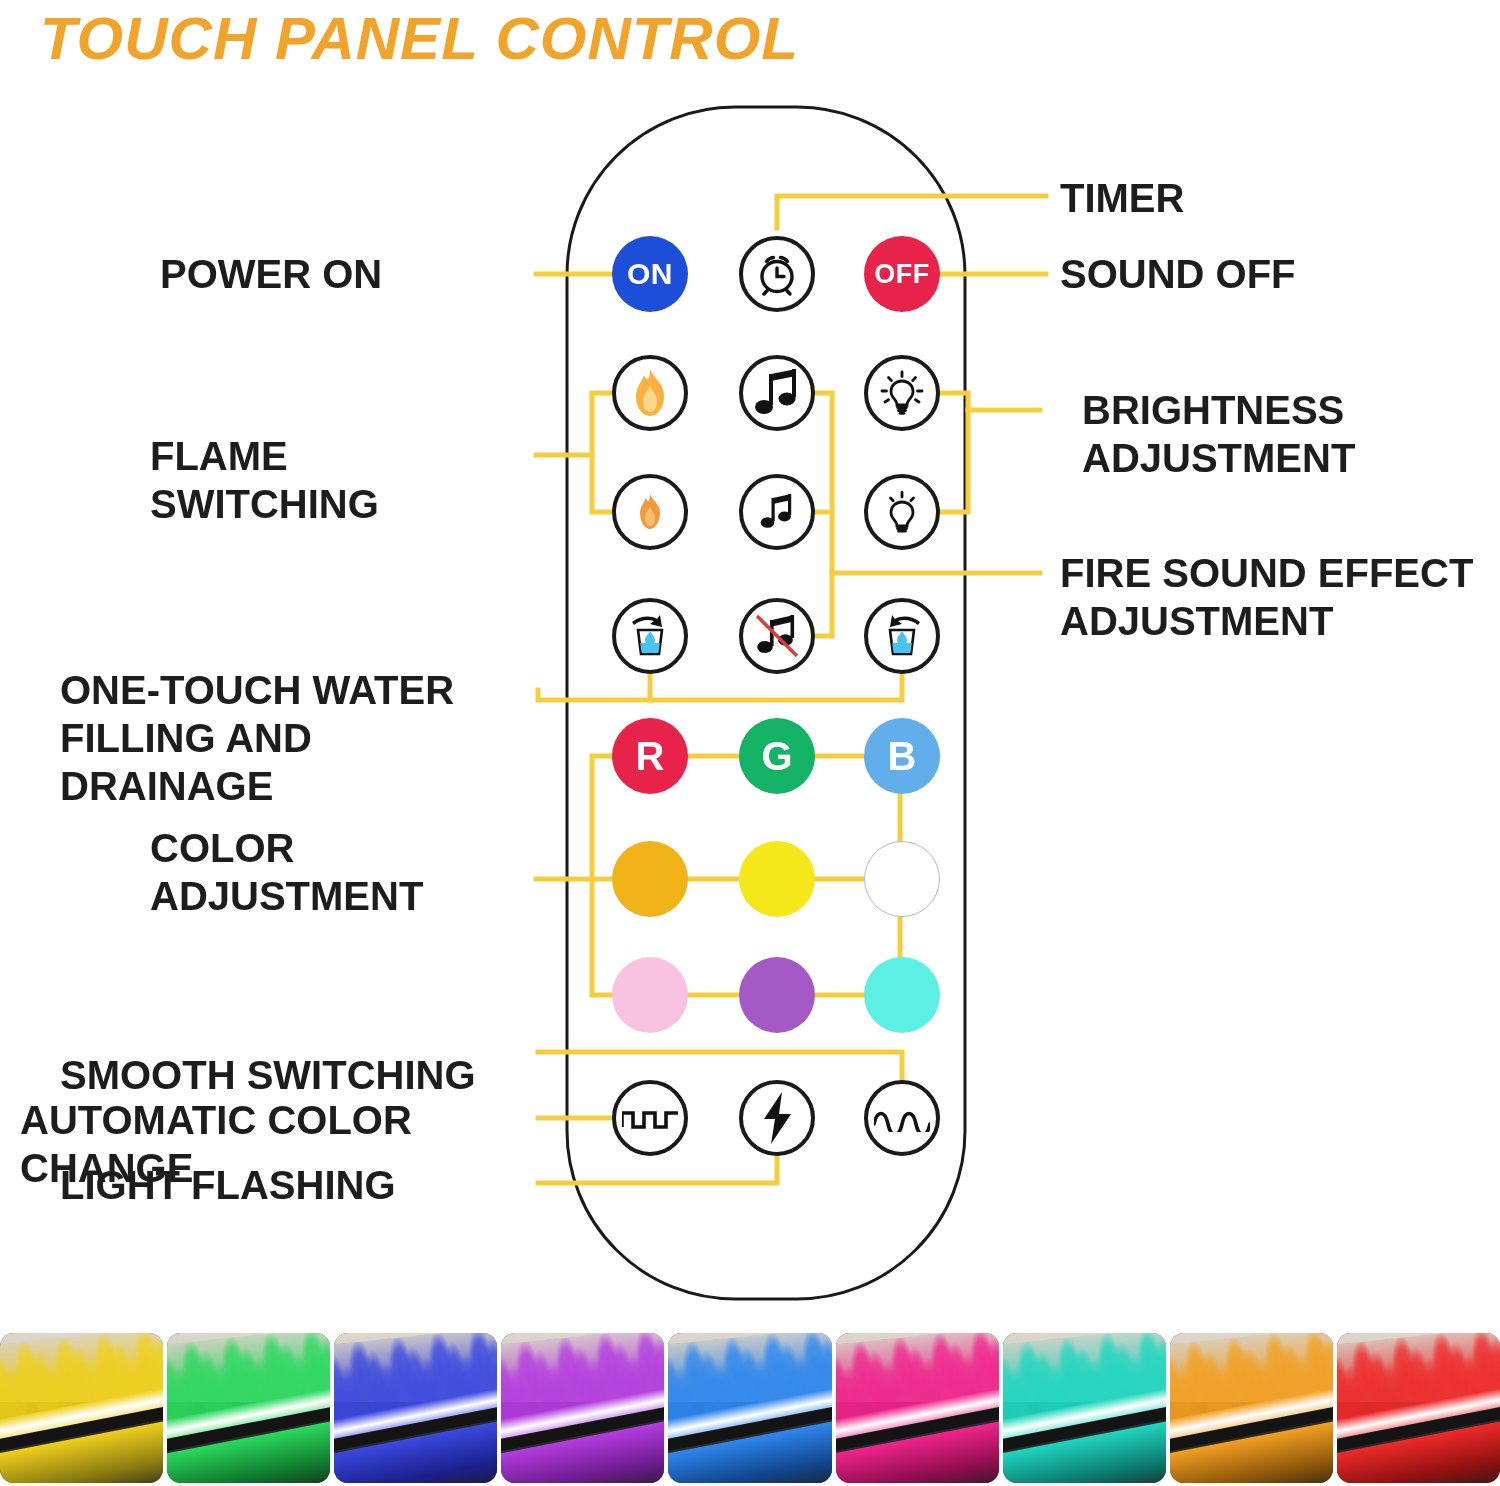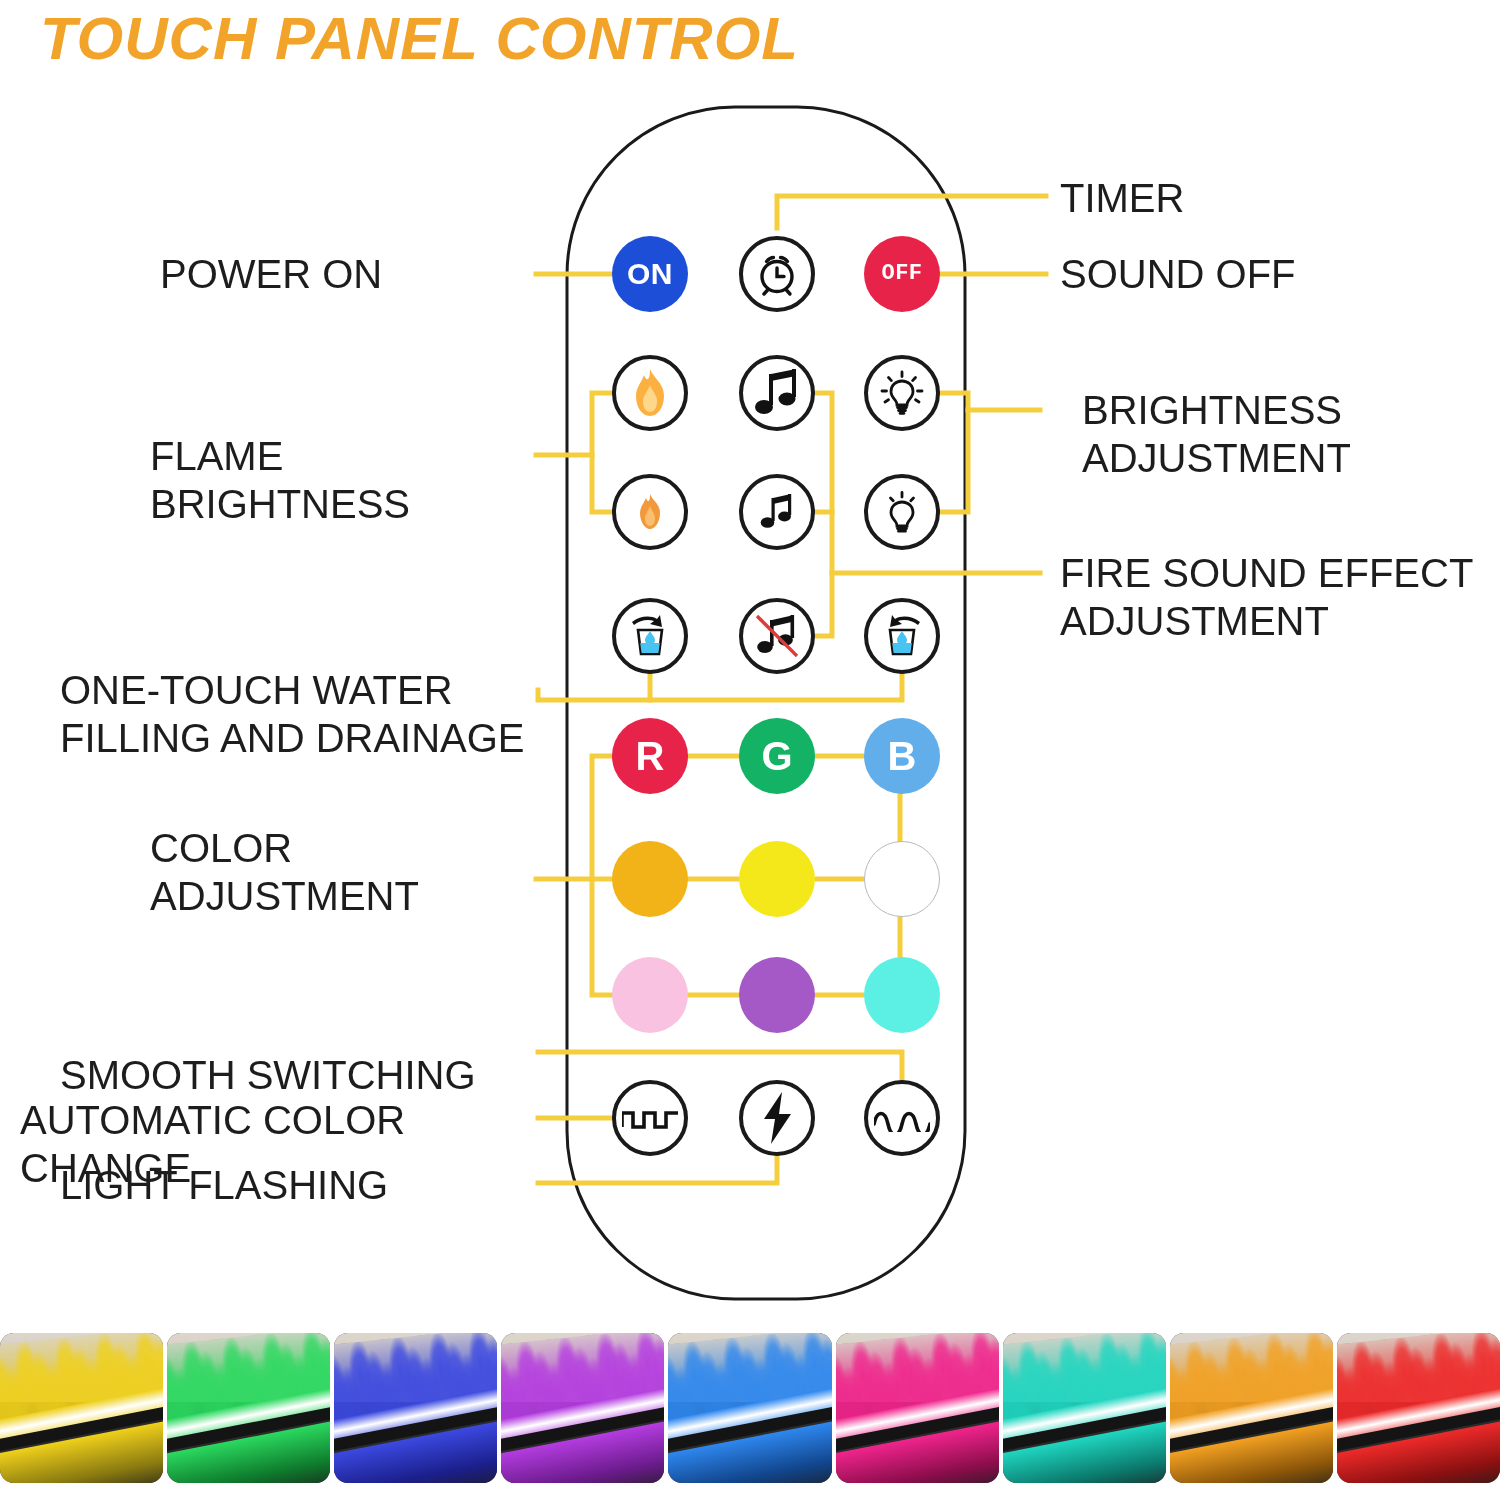--- a/index.html
+++ b/index.html
@@ -31,21 +31,21 @@
     pointer-events: none;
   }
 
   
   .label {
     position: absolute;
     color: #1d1d1d;
     font-size: 40px;
     line-height: 48px;
     white-space: pre-line;
-    font-weight: 400;
+    font-weight: 700;
   }
   .label.right-al { text-align: left; }
   .label.left-al  { text-align: left; }
 
   
   .btn {
     position: absolute;
     width: 76px; height: 76px;
     border-radius: 50%;
     display: flex;
@@ -56,21 +56,21 @@
     background: #ffffff;
     border: 4px solid #1a1a1a;
   }
   .btn-text {
     color: #ffffff;
     font-size: 30px;
     font-weight: 600;
     letter-spacing: 0.5px;
     line-height: 1;
   }
-  .btn-text.small { font-size: 22px; font-family: Liberation Mono, monospace; }
+  .btn-text.small { font-size: 27px; }
   .rgb-text {
     color: #ffffff;
     font-size: 40px;
     font-weight: 600;
     line-height: 1;
   }
   .btn.white-swatch { border: 1.5px solid #b9b9b9; }
   .btn svg { display: block; }
 
   
@@ -156,21 +156,21 @@
 
     <path d="M612 1118 H538"></path>
 
     <path d="M777 1156 V1183 H538"></path>
   </g>
 </svg>
 
 <div class="label right-al" style="left:160px; top:250px; width:370px;">POWER ON</div>
 
 <div class="label right-al" style="left:150px; top:432px; width:380px;">FLAME
-BRIGHTNESS</div>
+SWITCHING</div>
 
 <div class="label right-al" style="left:60px; top:666px; width:472px;">ONE-TOUCH WATER
 FILLING AND DRAINAGE</div>
 
 <div class="label right-al" style="left:150px; top:824px; width:380px;">COLOR
 ADJUSTMENT</div>
 
 <div class="label right-al" style="left:60px; top:1030px; width:472px;margin-top:21px;">SMOOTH SWITCHING</div>
 
 <div class="label right-al" style="left:20px; top:1096px; width:512px;">AUTOMATIC COLOR CHANGE</div>

